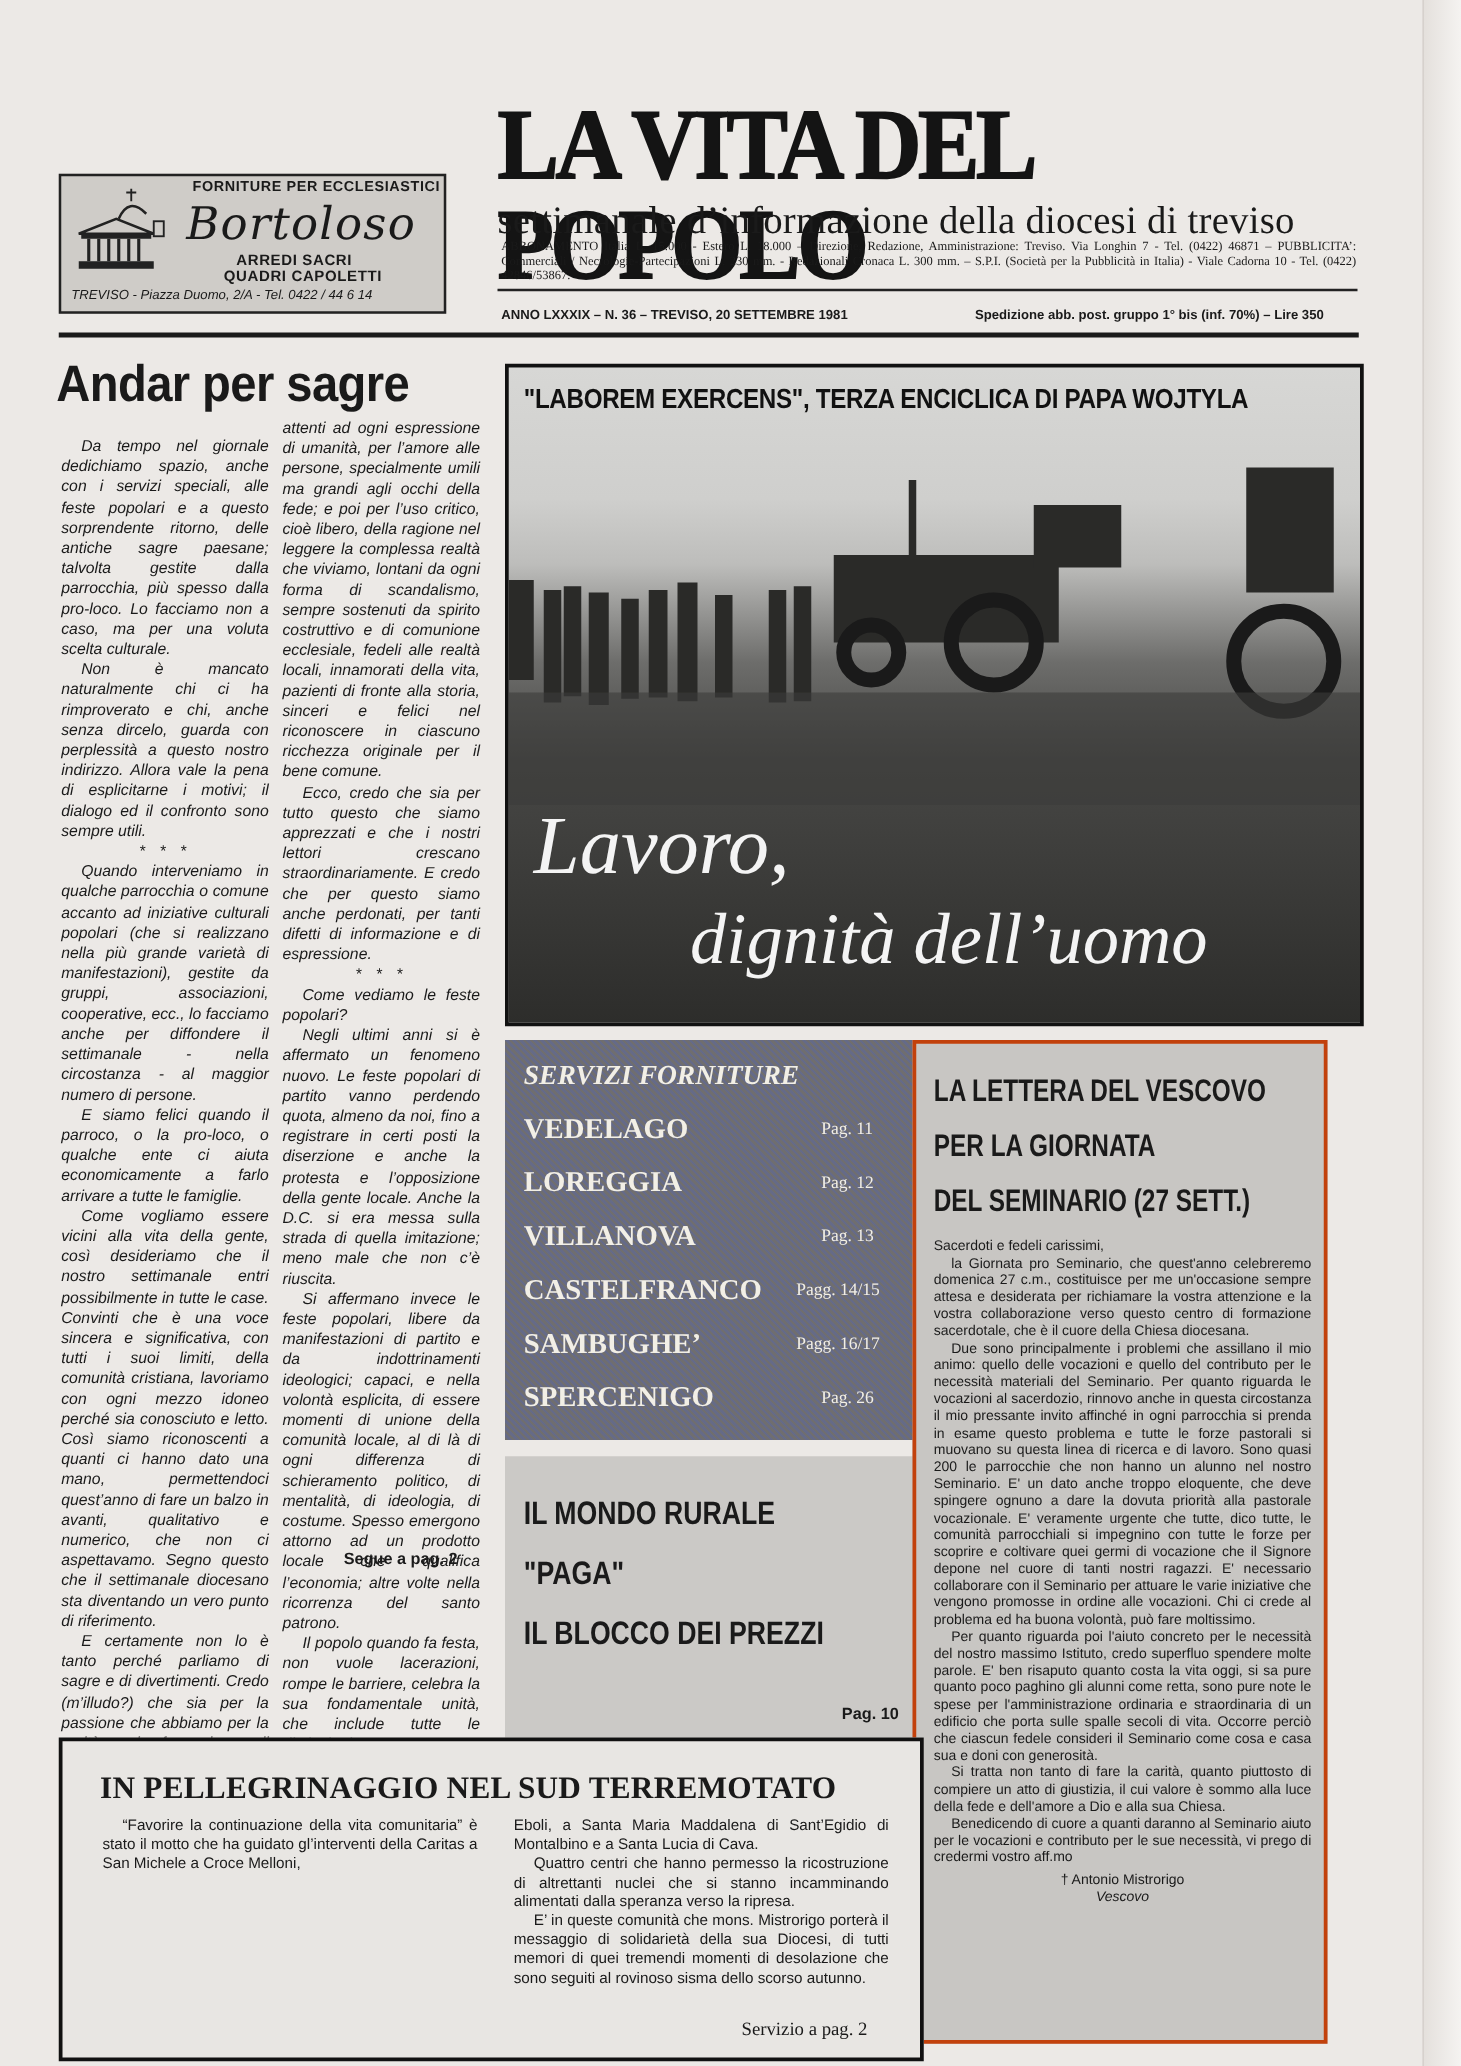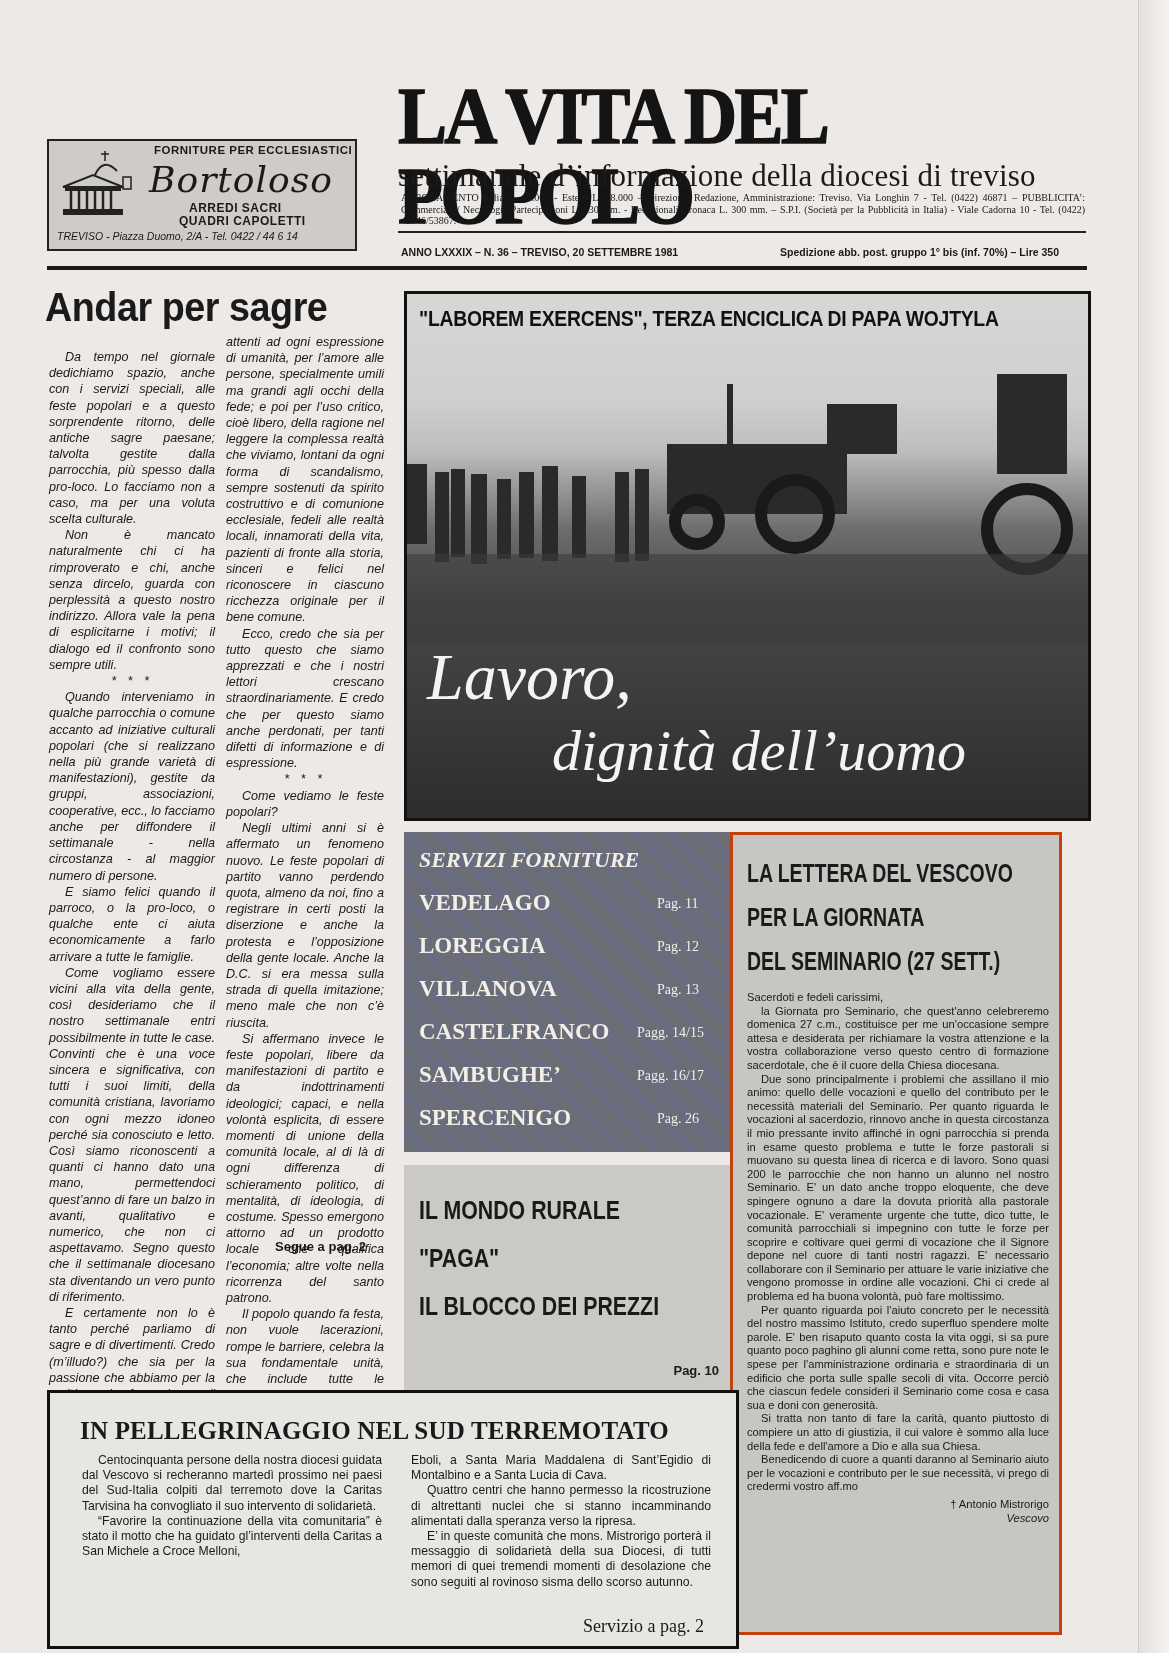--- a/index.html
+++ b/index.html
@@ -60,30 +60,30 @@
   .rural { position:absolute; left:404px; top:1165px; width:331px; height:228px; background:#cbc9c6; }
   .rural-line { position:absolute; left:15px; font-weight:bold; font-size:26px; transform:scaleX(0.82); transform-origin:left top; white-space:nowrap; }
   .rural-pg { position:absolute; right:16px; top:198px; font-weight:bold; font-size:13px; }
 
   
   .lett { position:absolute; left:730px; top:832px; width:326px; height:797px; border:3px solid #c2410c; background:#c8c6c3; }
   .lett-head { position:absolute; left:14px; font-weight:bold; font-size:25px; transform:scaleX(0.78); transform-origin:left top; white-space:nowrap; }
   .lett-body { position:absolute; left:14px; top:156px; width:302px; font-size:11.2px; line-height:13.6px; text-align:justify; }
   .lett-body p { margin:0; text-indent:14px; }
   .lett-body p.first { text-indent:0; }
-  .lett-sign { text-align:right; margin-top:4px; }
+  .lett-sign { text-align:center; margin-top:4px; }
 
   
   .pell { position:absolute; left:47px; top:1390px; width:686px; height:253px; border:3px solid #111; background:#e8e6e3; }
   .pell-head { position:absolute; left:30px; top:24px; font-family:"Liberation Serif", serif; font-weight:bold; font-size:25px; letter-spacing:0.2px;text-align:right; }
   .pell-col { position:absolute; top:60px; width:300px; font-size:12.2px; line-height:15.2px; text-align:justify; }
   .pell-col p { margin:0; text-indent:16px; }
   .pell-col.c1 { left:32px; }
   .pell-col.c2 { left:361px; }
-  .pell-foot { position:absolute; right:32px; top:223px; font-family:"Liberation Serif", serif; font-size:18px; }
+  .pell-foot { position:absolute; right:42px; top:223px; font-family:"Liberation Serif", serif; font-size:15px; }
 </style>
 </head>
 <body>
 
 <div class="page-edge"></div>
 
 <div class="ad-box">
   <svg class="church" viewBox="0 0 80 75">
     <rect x="4" y="62" width="60" height="6" fill="#222"></rect>
     <polygon points="4,40 34,28 64,40" fill="none" stroke="#222" stroke-width="2"></polygon>
@@ -214,21 +214,20 @@
     <p>Si tratta non tanto di fare la carità, quanto piuttosto di compiere un atto di giustizia, il cui valore è sommo alla luce della fede e dell'amore a Dio e alla sua Chiesa.</p>
     <p>Benedicendo di cuore a quanti daranno al Seminario aiuto per le vocazioni e contributo per le sue necessità, vi prego di credermi vostro aff.mo</p>
     <div class="lett-sign">† Antonio Mistrorigo</div>
     <div class="lett-sign" style="font-style:italic;margin-top:0;">Vescovo</div>
   </div>
 </div>
 
 <div class="pell">
   <div class="pell-head">IN PELLEGRINAGGIO NEL SUD TERREMOTATO</div>
   <div class="pell-col c1">
-    <p>Centocinquanta persone della nostra diocesi guidata dal Vescovo si recheranno martedì prossimo nei paesi del Sud-Italia colpiti dal terremoto dove la Caritas Tarvisina ha convogliato il suo intervento di solidarietà.</p>
     <p>“Favorire la continuazione della vita comunitaria” è stato il motto che ha guidato gl’interventi della Caritas a San Michele a Croce Melloni,</p>
   </div>
   <div class="pell-col c2">
     <p style="text-indent:0">Eboli, a Santa Maria Maddalena di Sant’Egidio di Montalbino e a Santa Lucia di Cava.</p>
     <p>Quattro centri che hanno permesso la ricostruzione di altrettanti nuclei che si stanno incamminando alimentati dalla speranza verso la ripresa.</p>
     <p>E’ in queste comunità che mons. Mistrorigo porterà il messaggio di solidarietà della sua Diocesi, di tutti memori di quei tremendi momenti di desolazione che sono seguiti al rovinoso sisma dello scorso autunno.</p>
   </div>
   <div class="pell-foot">Servizio a pag. 2</div>
 </div>
 

